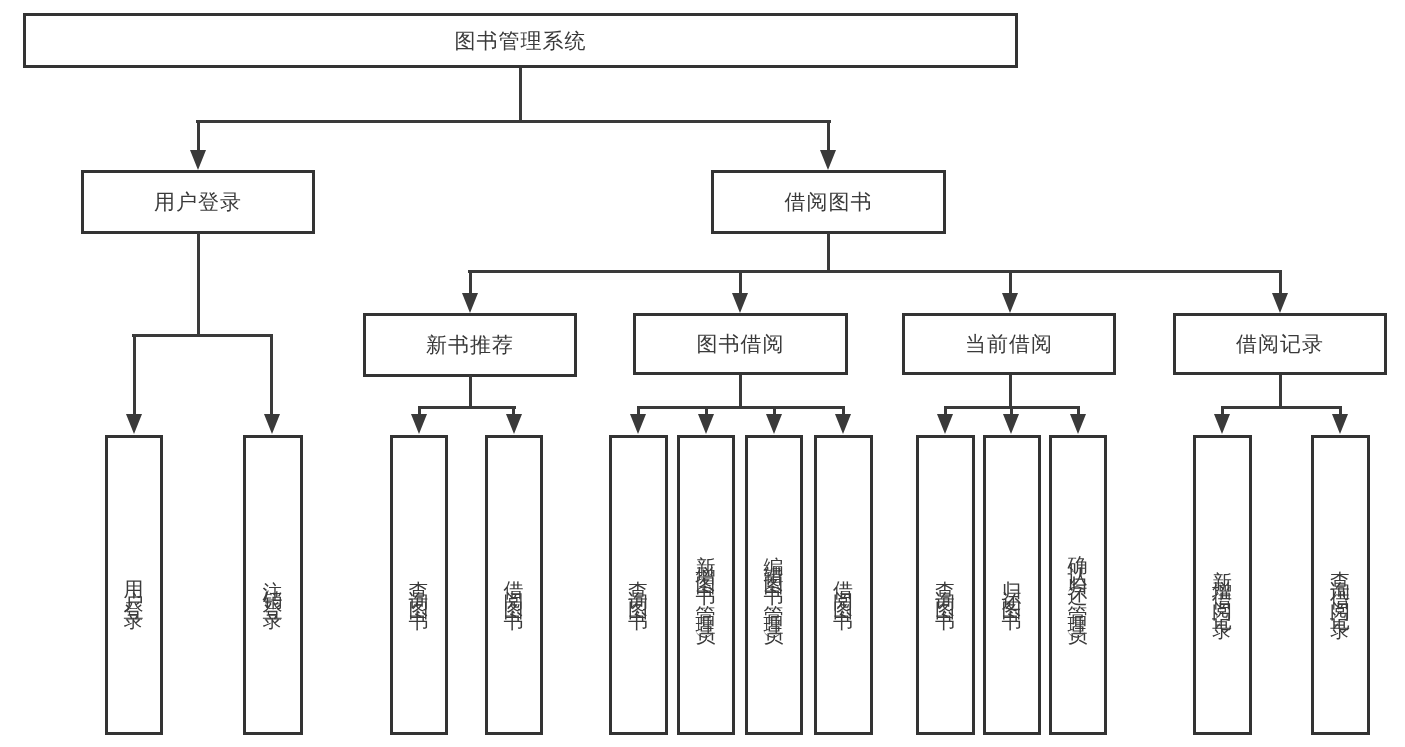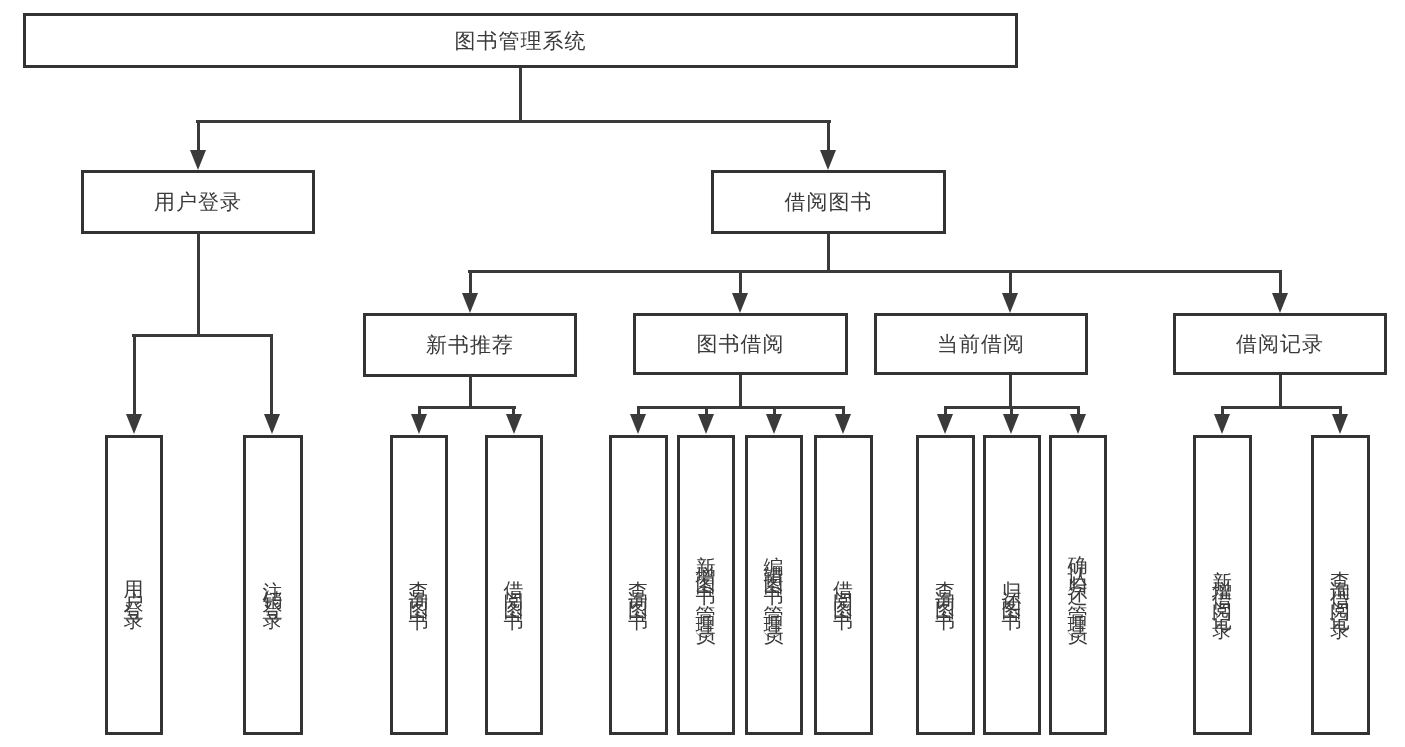--- a/index.html
+++ b/index.html
@@ -68,21 +68,21 @@
   <div class="arrow" style="left:1002px; top:293px;"></div>
   <div class="vline" style="left:1279px; top:270px; width:3px; height:25px;"></div>
   <div class="arrow" style="left:1272px; top:293px;"></div>
 
   <div class="box hbox" style="left:363px; top:313px; width:214px; height:64px;">
     <span>新书推荐</span>
   </div>
   <div class="box hbox" style="left:633px; top:313px; width:215px; height:62px;">
     <span>图书借阅</span>
   </div>
-  <div class="box hbox" style="left:874px; top:313px; width:214px; height:62px;">
+  <div class="box hbox" style="left:902px; top:313px; width:214px; height:62px;">
     <span>当前借阅</span>
   </div>
   <div class="box hbox" style="left:1173px; top:313px; width:214px; height:62px;">
     <span>借阅记录</span>
   </div>
 
   <div class="vline" style="left:469px; top:375px; width:3px; height:33px;"></div>
   <div class="hline" style="left:418px; top:406px; width:98px; height:3px;"></div>
   <div class="vline" style="left:418px; top:406px; width:3px; height:12px;"></div>
   <div class="arrow" style="left:411px; top:414px;"></div>

